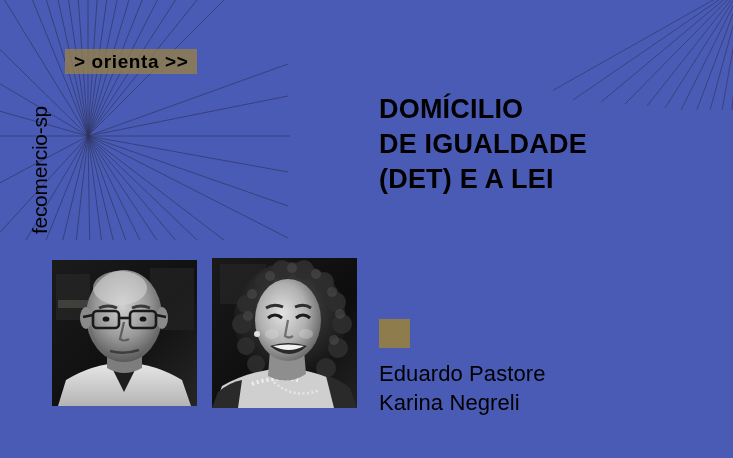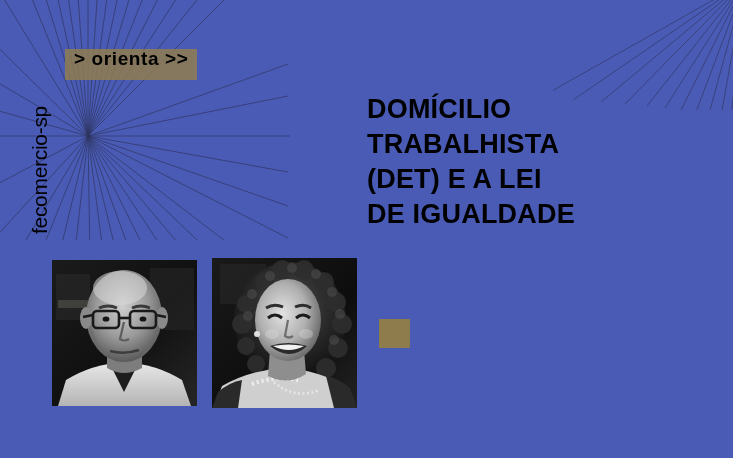--- a/index.html
+++ b/index.html
@@ -56,39 +56,39 @@
     letter-spacing: -0.3px;
     color: #000000;
     line-height: 1;
   }
 
   
   #orienta-badge {
     position: absolute;
     left: 65px;
     top: 49px;
-    height: 31px;
+    height: 25px;
     padding: 0 9px 0 9px;
     background: rgba(150, 128, 70, 0.78);
     display: flex;
-    align-items: flex-start;
+    align-items: center;
   }
   #orienta-badge .badge-text {
     font-size: 19px;
     font-weight: 700;
     letter-spacing: 0.6px;
     color: #000000;
     line-height: 1;
     white-space: nowrap;
   }
 
   
   #title {
     position: absolute;
-    left: 367px;
+    left: 379px;
     top: 74px;
     width: 330px;
     color: #000000;
     font-size: 27px;
     font-weight: 700;
     line-height: 35px;
     letter-spacing: 0.2px;
     text-transform: uppercase;
   }
   #title .title-line {
@@ -216,27 +216,30 @@
   <div id="brand">
     <span class="brand-text">fecomercio-sp</span>
   </div>
 
   <div id="orienta-badge">
     <span class="badge-text">&gt; orienta &gt;&gt;</span>
   </div>
 
   <h1 id="title">
     <span class="title-line">DOMÍCILIO</span>
-    <span class="title-line">TRABALHISTA</span>
+    <span class="title-line">DE IGUALDADE</span>
     <span class="title-line">(DET) E A LEI</span>
-    <span class="title-line">DE IGUALDADE</span>
   </h1>
 
   <div id="accent-square"></div>
 
+  <div id="speakers">
+    <span class="speaker-name">Eduardo Pastore</span>
+    <span class="speaker-name">Karina Negreli</span>
+  </div>
 
   <div id="portrait-left" class="portrait">
     <svg viewBox="0 0 145 146" preserveAspectRatio="xMidYMid slice" aria-hidden="true">
       <defs>
         <linearGradient id="bgL" x1="0" y1="0" x2="1" y2="1">
           <stop offset="0%" stop-color="#1b1b1b"></stop>
           <stop offset="55%" stop-color="#101010"></stop>
           <stop offset="100%" stop-color="#262626"></stop>
         </linearGradient>
         <radialGradient id="skinL" cx="48%" cy="40%" r="62%">

